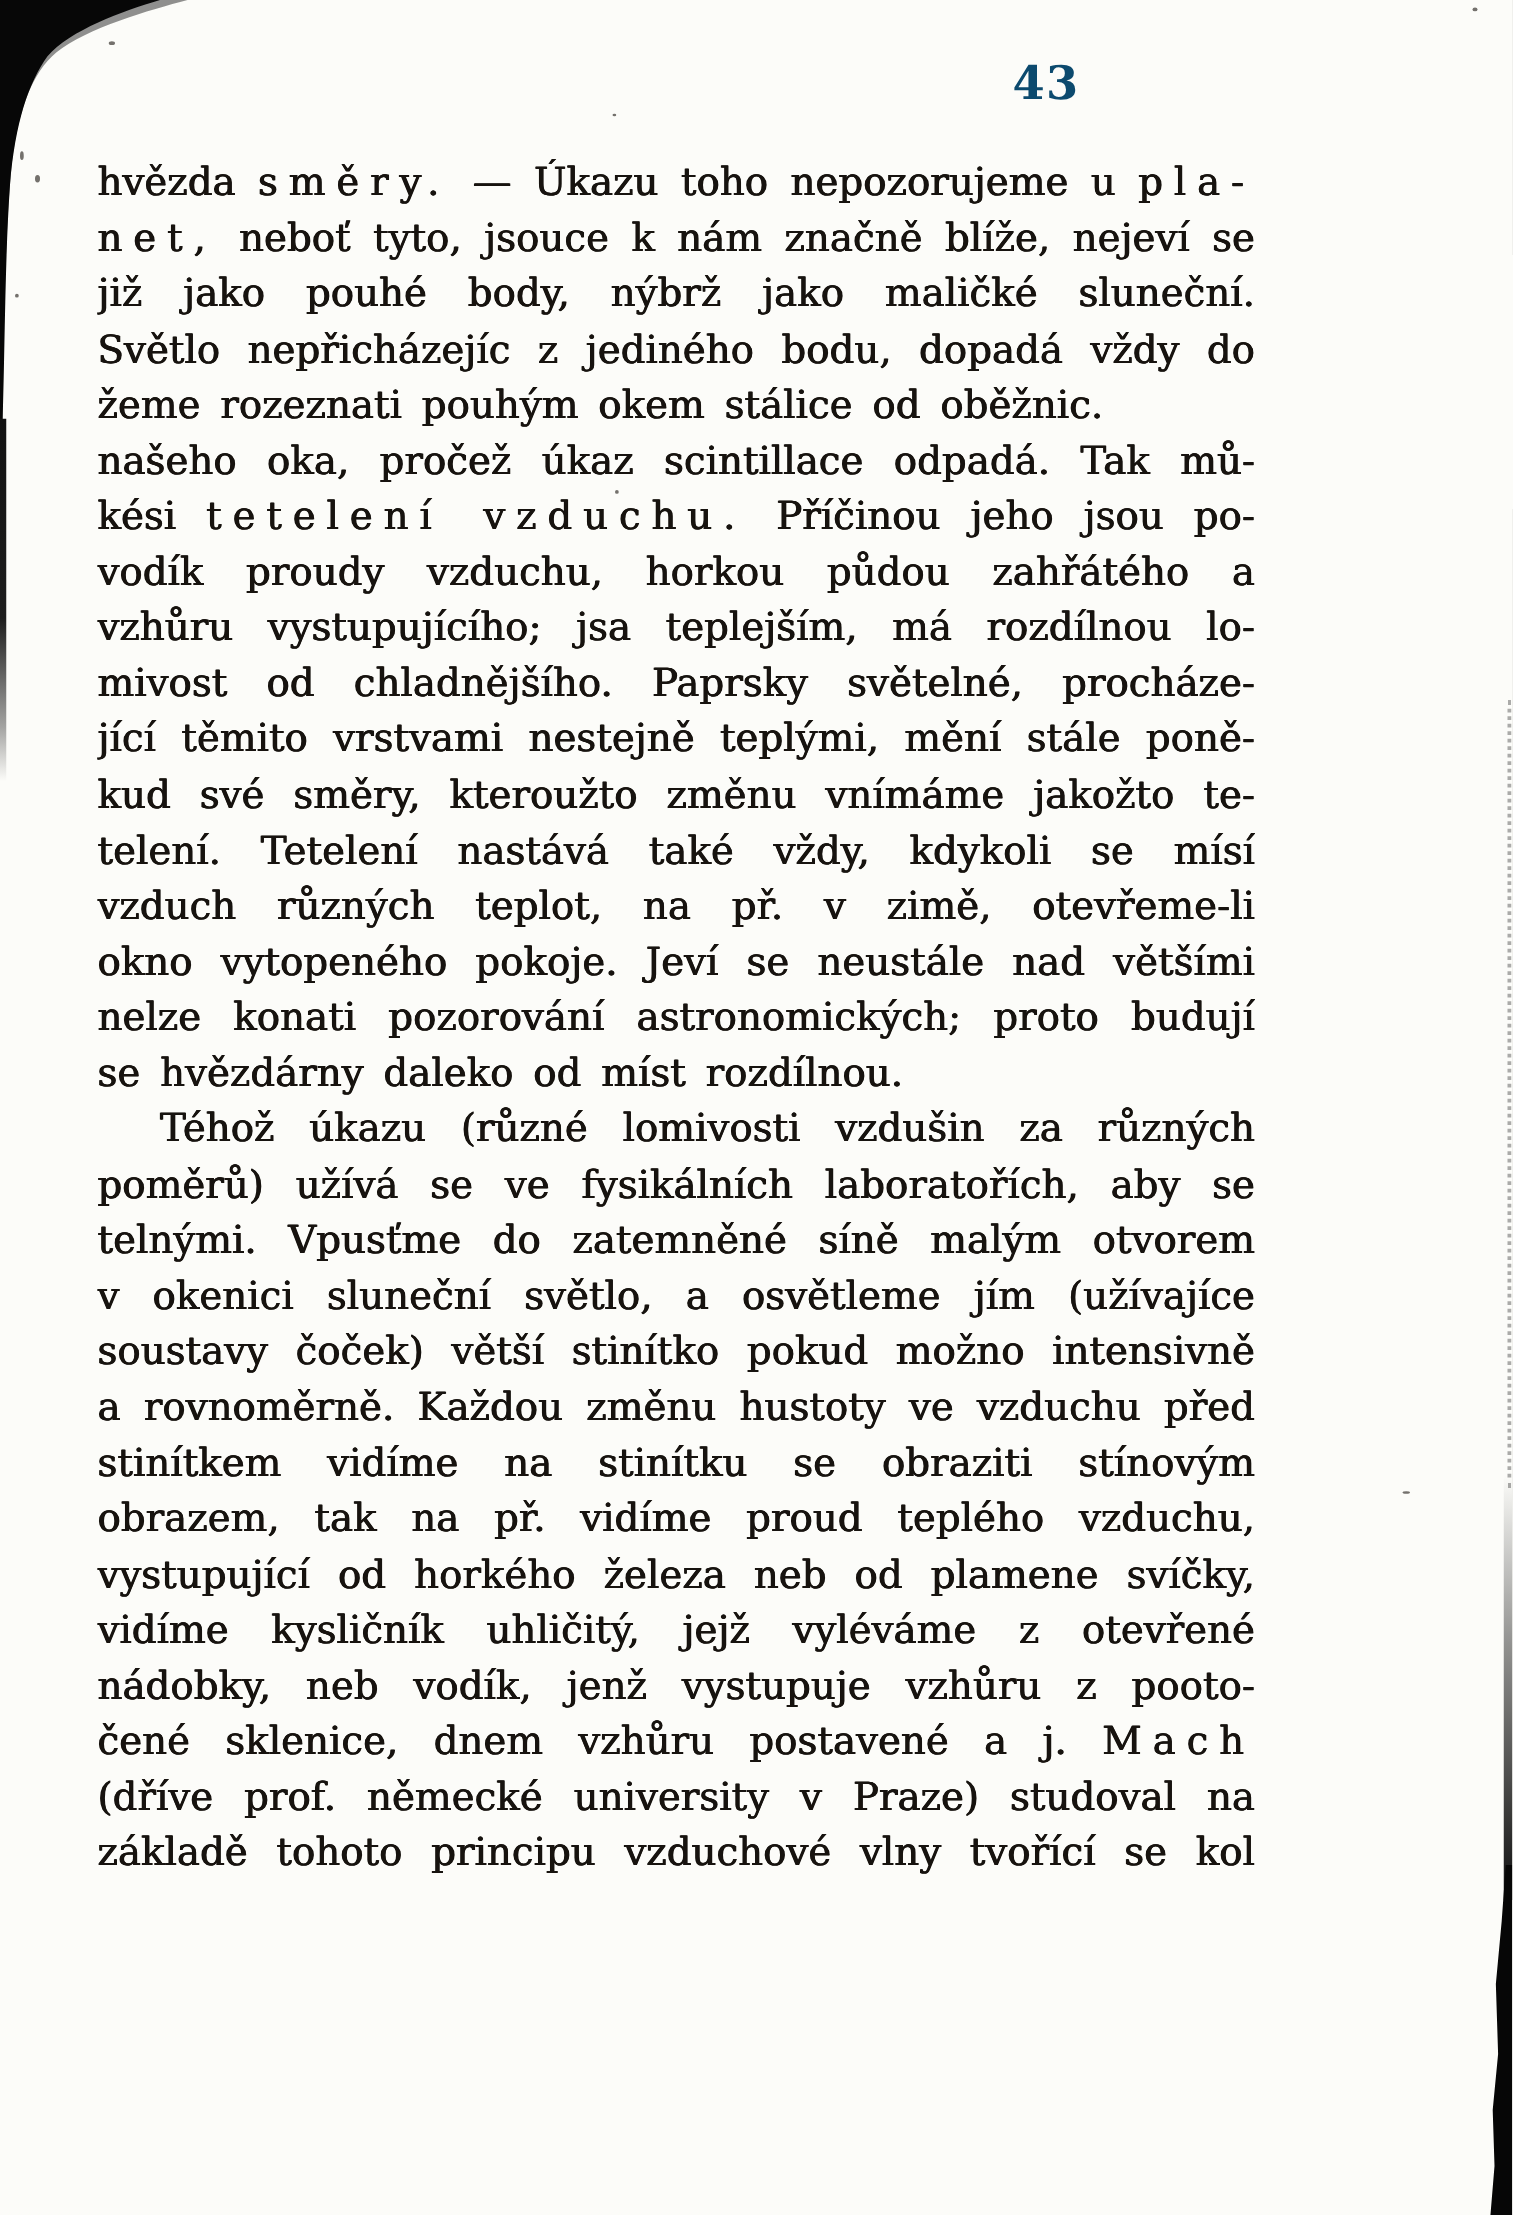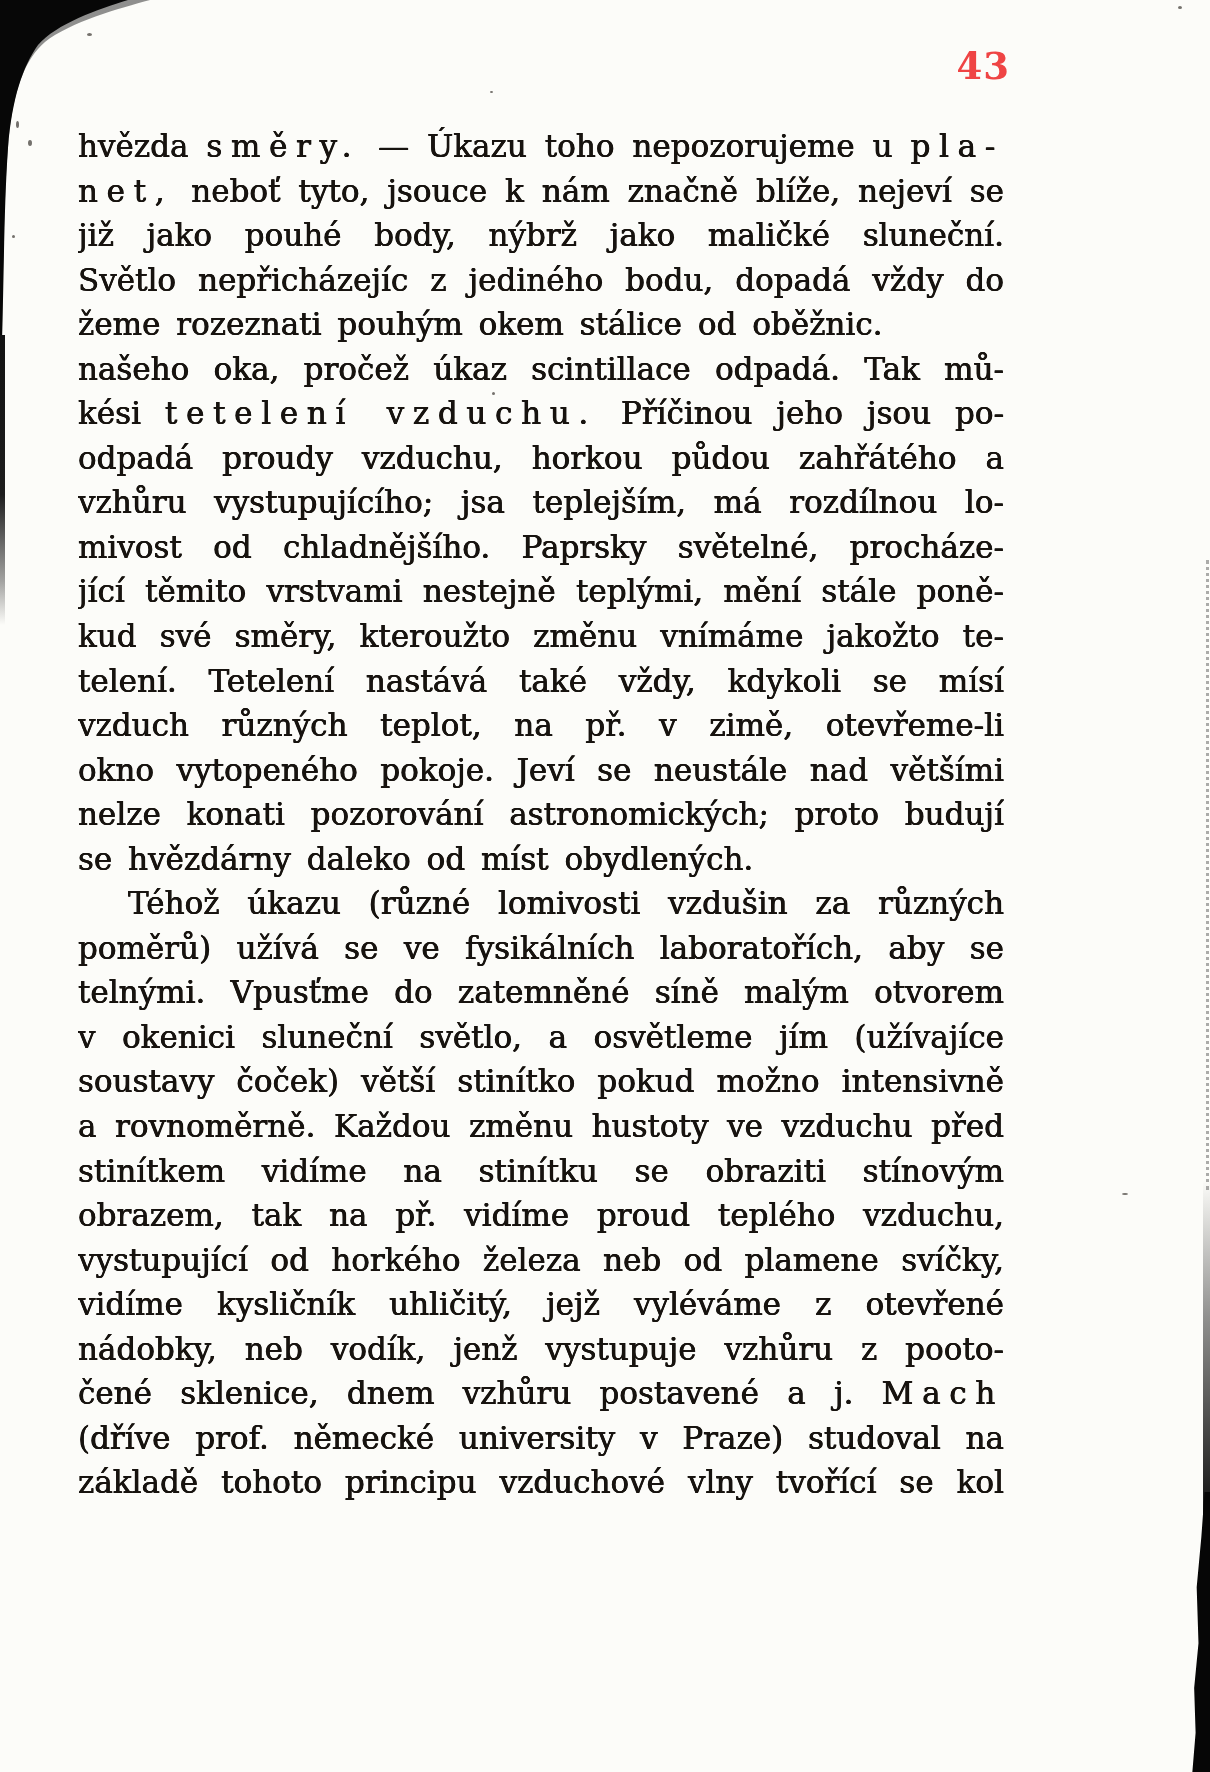--- a/index.html
+++ b/index.html
@@ -10,25 +10,25 @@
     background: #fcfcf9;
     overflow: hidden;
     font-family: "DejaVu Serif", serif;
     color: #17130f;
   }
   .page-number {
     position: absolute;
     top: 44px;
     left: 810px;
     width: 200px;
-    text-align: right;
+    text-align: left;
     font-size: 37px;
     font-weight: bold;
     letter-spacing: 1px;
-    color: #ef4444;
+    color: #0c4a6e;
   }
   .text-block {
     position: absolute;
     top: 124px;
     left: 78px;
     width: 926px;
   }
   .line {
     height: 44.56px;
     line-height: 44.56px;
@@ -86,30 +86,30 @@
   <div class="page-number">43</div>
 
   <div class="text-block">
       <div class="line"><span>hvězda </span><span class="sp">směry.</span><span> — Úkazu toho nepozorujeme u </span><span class="sp">pla-</span></div>
       <div class="line"><span class="sp">net,</span><span> neboť tyto, jsouce k nám značně blíže, nejeví se</span></div>
       <div class="line"><span>již jako pouhé body, nýbrž jako maličké sluneční.</span></div>
       <div class="line"><span>Světlo nepřicházejíc z jediného bodu, dopadá vždy do</span></div>
       <div class="line end"><span>žeme rozeznati pouhým okem stálice od oběžnic.</span></div>
       <div class="line"><span>našeho oka, pročež úkaz scintillace odpadá. Tak mů-</span></div>
       <div class="line"><span>kési </span><span class="sp">tetelení vzduchu.</span><span> Příčinou jeho jsou po-</span></div>
-      <div class="line"><span>odpadá proudy vzduchu, horkou půdou zahřátého a</span></div>
+      <div class="line"><span>vodík proudy vzduchu, horkou půdou zahřátého a</span></div>
       <div class="line"><span>vzhůru vystupujícího; jsa teplejším, má rozdílnou lo-</span></div>
       <div class="line"><span>mivost od chladnějšího. Paprsky světelné, procháze-</span></div>
       <div class="line"><span>jící těmito vrstvami nestejně teplými, mění stále poně-</span></div>
       <div class="line"><span>kud své směry, kteroužto změnu vnímáme jakožto te-</span></div>
       <div class="line"><span>telení. Tetelení nastává také vždy, kdykoli se mísí</span></div>
       <div class="line"><span>vzduch různých teplot, na př. v zimě, otevřeme-li</span></div>
       <div class="line"><span>okno vytopeného pokoje. Jeví se neustále nad většími</span></div>
       <div class="line"><span>nelze konati pozorování astronomických; proto budují</span></div>
-      <div class="line end"><span>se hvězdárny daleko od míst obydlených.</span></div>
+      <div class="line end"><span>se hvězdárny daleko od míst rozdílnou.</span></div>
       <div class="line indent"><span>Téhož úkazu (různé lomivosti vzdušin za různých</span></div>
       <div class="line"><span>poměrů) užívá se ve fysikálních laboratořích, aby se</span></div>
       <div class="line"><span>telnými. Vpusťme do zatemněné síně malým otvorem</span></div>
       <div class="line"><span>v okenici sluneční světlo, a osvětleme jím (užívajíce</span></div>
       <div class="line"><span>soustavy čoček) větší stinítko pokud možno intensivně</span></div>
       <div class="line"><span>a rovnoměrně. Každou změnu hustoty ve vzduchu před</span></div>
       <div class="line"><span>stinítkem vidíme na stinítku se obraziti stínovým</span></div>
       <div class="line"><span>obrazem, tak na př. vidíme proud teplého vzduchu,</span></div>
       <div class="line"><span>vystupující od horkého železa neb od plamene svíčky,</span></div>
       <div class="line"><span>vidíme kysličník uhličitý, jejž vyléváme z otevřené</span></div>

